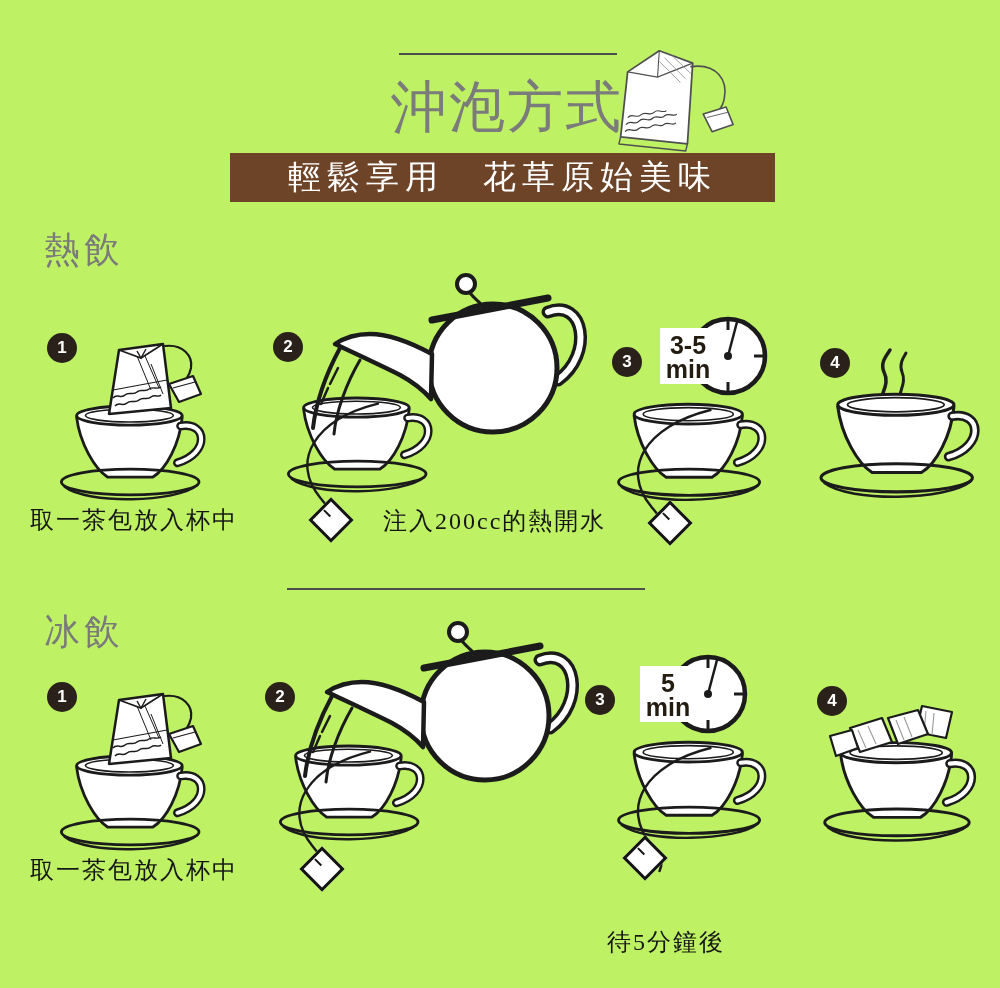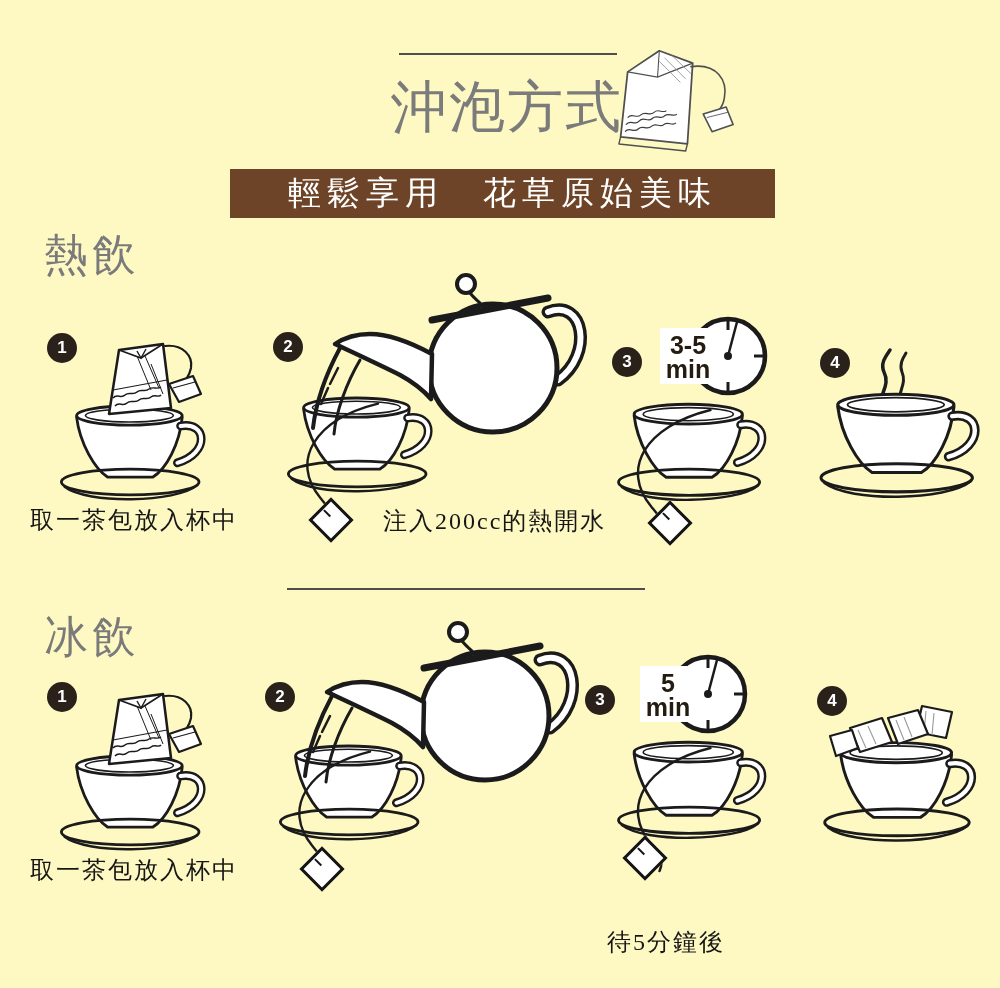--- a/index.html
+++ b/index.html
@@ -1,22 +1,22 @@
 <!DOCTYPE html>
 <html><head>
 <meta charset="utf-8">
 <style>
   html,body{margin:0;padding:0;background:#fff;}
-  #stage{position:relative;width:1000px;height:988px;background:#fef9c3;overflow:hidden;
+  #stage{position:relative;width:1000px;height:988px;background:#bef264;overflow:hidden;
          font-family:"Liberation Serif","DejaVu Serif",serif;}
   .rule{position:absolute;height:2px;background:#4e4e4e;}
   .page-title{position:absolute;font-size:56px;letter-spacing:2px;color:#7b7b7b;white-space:nowrap;}
   .banner{position:absolute;background:#6e4428;color:#ffffff;display:flex;align-items:center;justify-content:center;
-          font-size:33px;letter-spacing:6px;white-space:nowrap;margin-top:16px;}
-  .sec-title{position:absolute;font-size:44px;letter-spacing:4px;color:#7a7a7a;white-space:nowrap;}
+          font-size:33px;letter-spacing:6px;white-space:nowrap;}
+  .sec-title{position:absolute;font-size:36px;letter-spacing:4px;color:#7a7a7a;white-space:nowrap;}
   .step-num{position:absolute;width:30px;height:30px;border-radius:50%;background:#2a211a;color:#fff;
             font-family:"Liberation Sans",sans-serif;font-weight:bold;font-size:17px;
             display:flex;align-items:center;justify-content:center;}
   .caption{position:absolute;font-size:24px;letter-spacing:2px;color:#161616;white-space:nowrap;}
   .tag{position:absolute;width:26px;height:26px;border:3px solid #141414;background:#fff;transform:rotate(45deg);}
   .tag::after{content:"";position:absolute;left:1px;top:1px;width:9px;height:9px;border-bottom:2px solid #141414;}
   svg.illo{position:absolute;overflow:visible;}
   .clock-label{font-family:"Liberation Sans",sans-serif;font-weight:bold;font-size:25px;fill:#241b11;}
 </style>
 </head>

